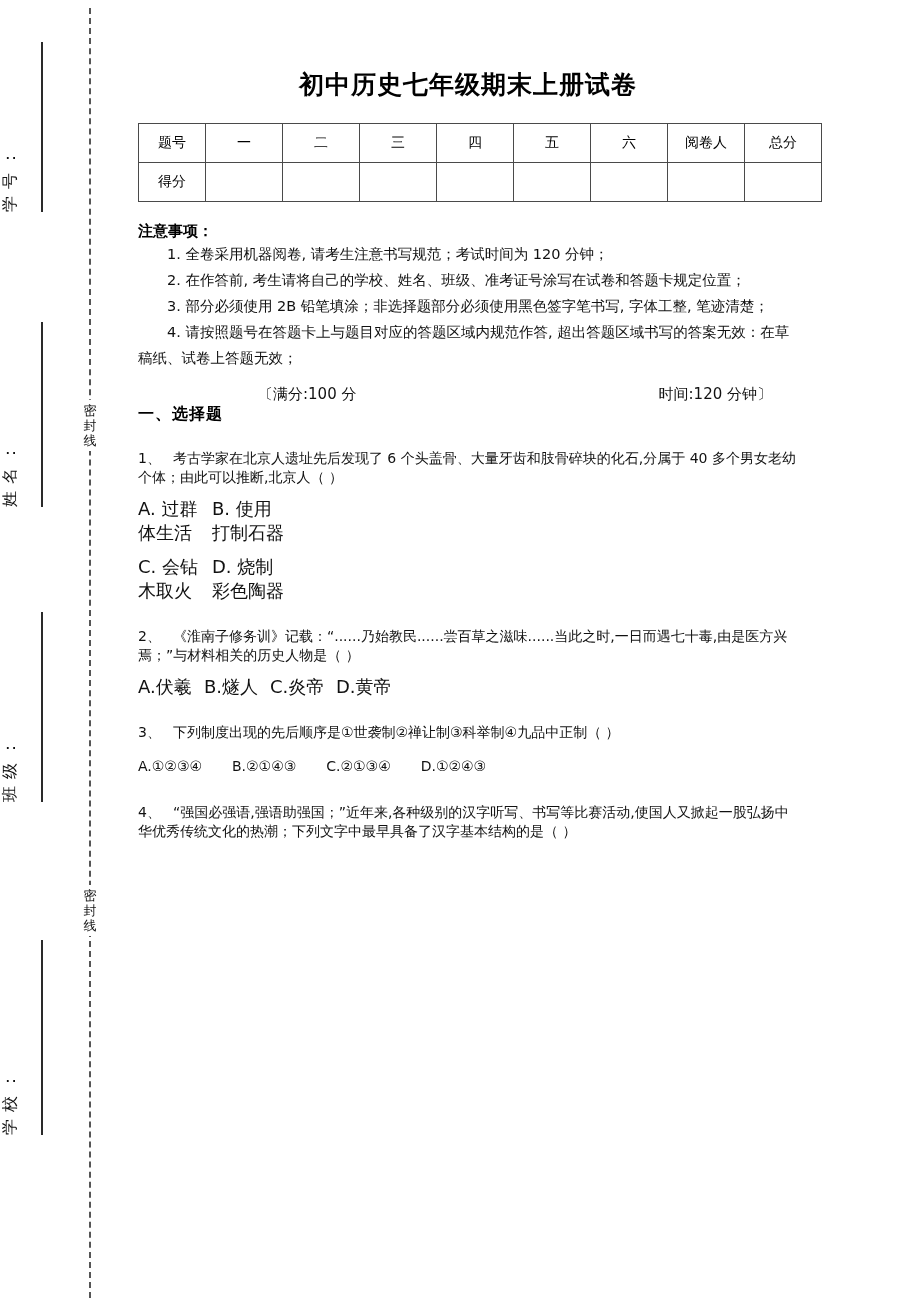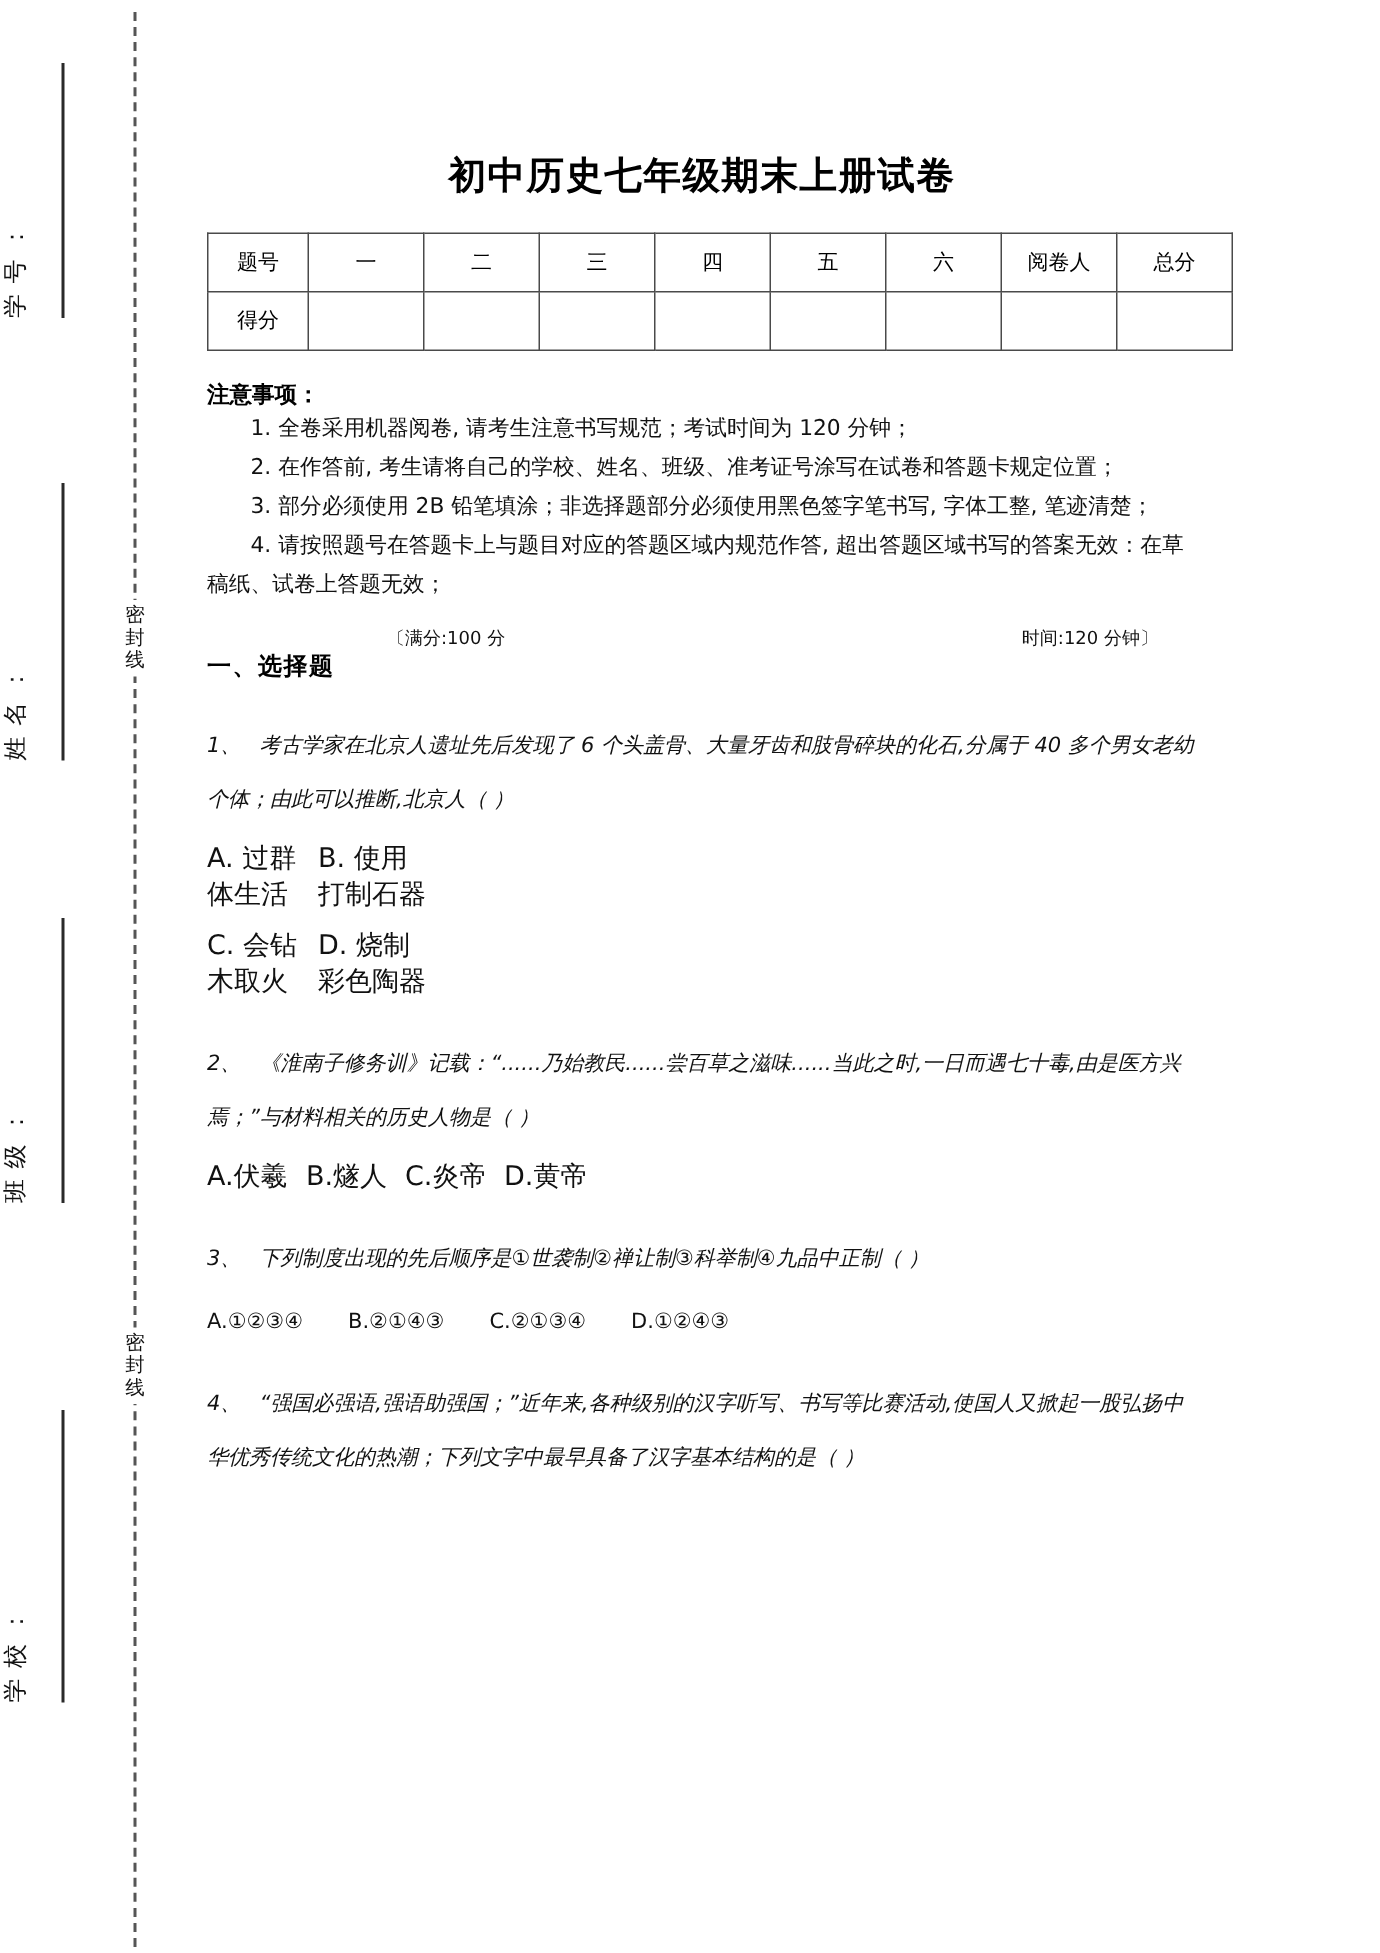--- a/index.html
+++ b/index.html
@@ -66,21 +66,21 @@
 
   
   #content {
     position: absolute;
     left: 138px;
     top: 0;
     width: 660px;
   }
 
   #paper-title {
-    margin-top: 100px;
+    margin-top: 68px;
     text-align: center;
     font-size: 25px;
     font-weight: bold;
     letter-spacing: 1px;
     font-family: "DejaVu Serif", "Liberation Serif", serif;
     color: #000;
   }
 
   
   #score-table {
@@ -126,40 +126,39 @@
     font-weight: bold;
     letter-spacing: 2px;
     font-family: "DejaVu Serif", "Liberation Serif", serif;
     color: #000;
   }
   #exam-meta {
     margin-top: 14px;
     display: flex;
     justify-content: space-between;
     padding: 0 26px 0 120px;
-    font-size: 12px;
+    font-size: 15px;
     font-family: "DejaVu Sans", "Liberation Sans", sans-serif;
     color: #111;
   }
 
   #part-one-title {
     font-size: 16px;
     font-weight: bold;
     letter-spacing: 1px;
     font-family: "DejaVu Serif", "Liberation Serif", serif;
     color: #000;
   }
 
   
   .question { margin-top: 24px; }
   .q-stem {
     font-size: 14px;
-    line-height: 36px;
-    color: #111;
-    font-style: italic;
+    line-height: 19px;
+    color: #111;
   }
   .q-num { margin-right: 12px; }
 
   .opts-inline {
     margin-top: 12px;
     font-size: 14px;
     line-height: 25px;
     color: #111;
     display: flex;
   }

